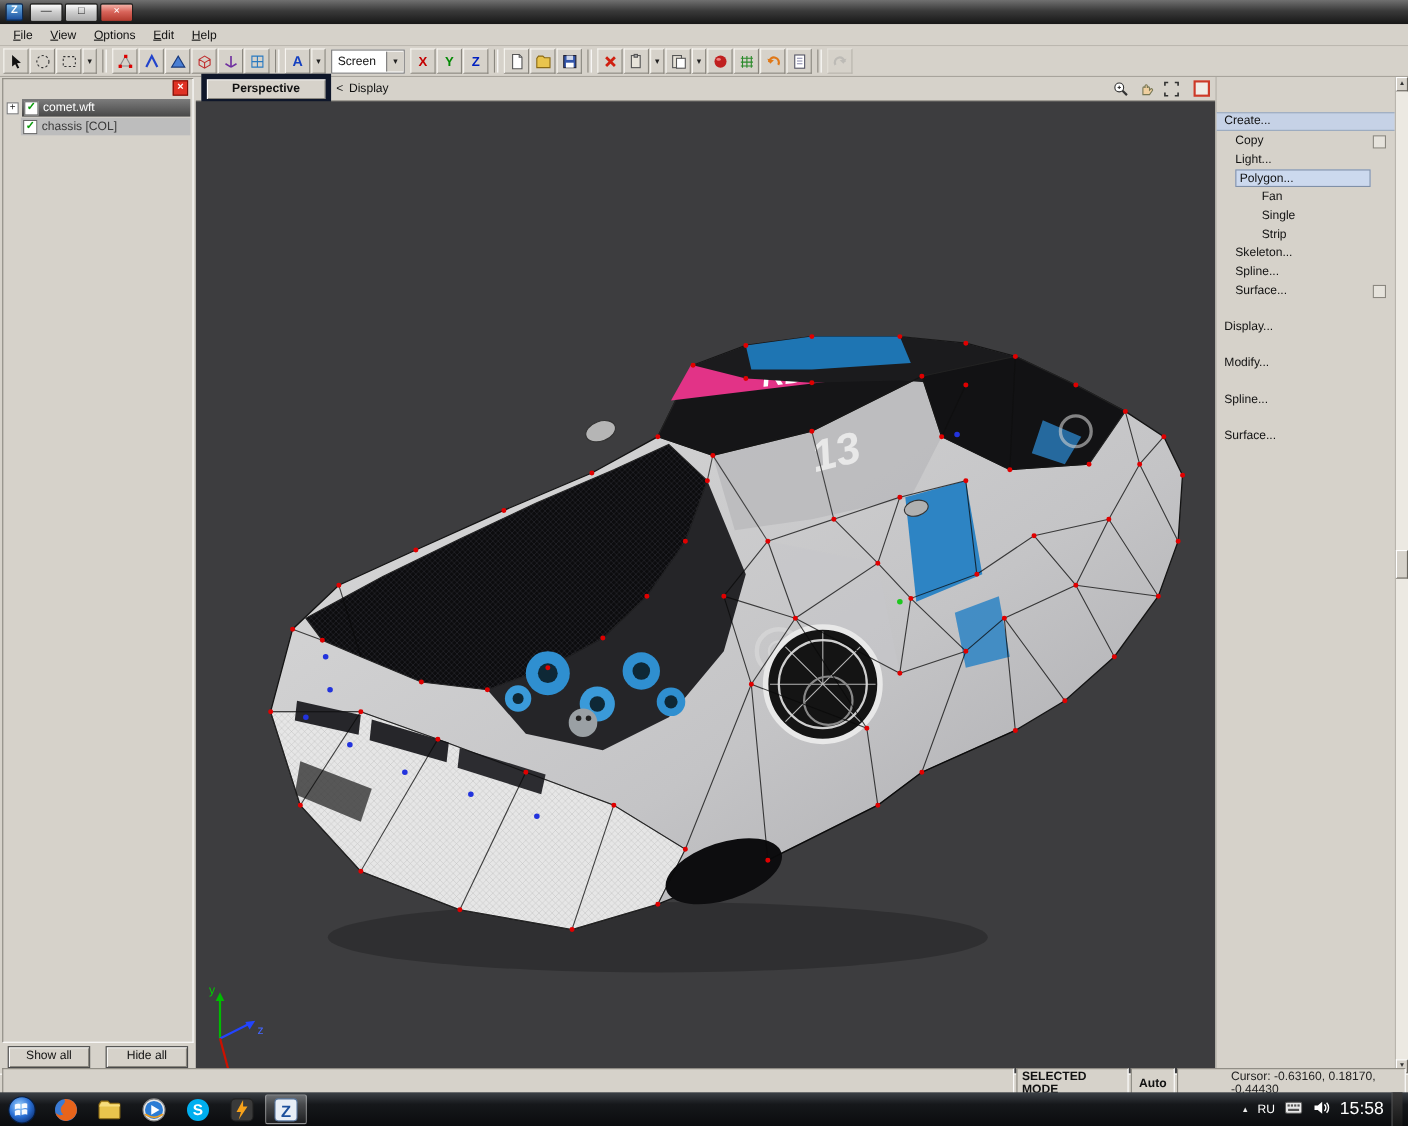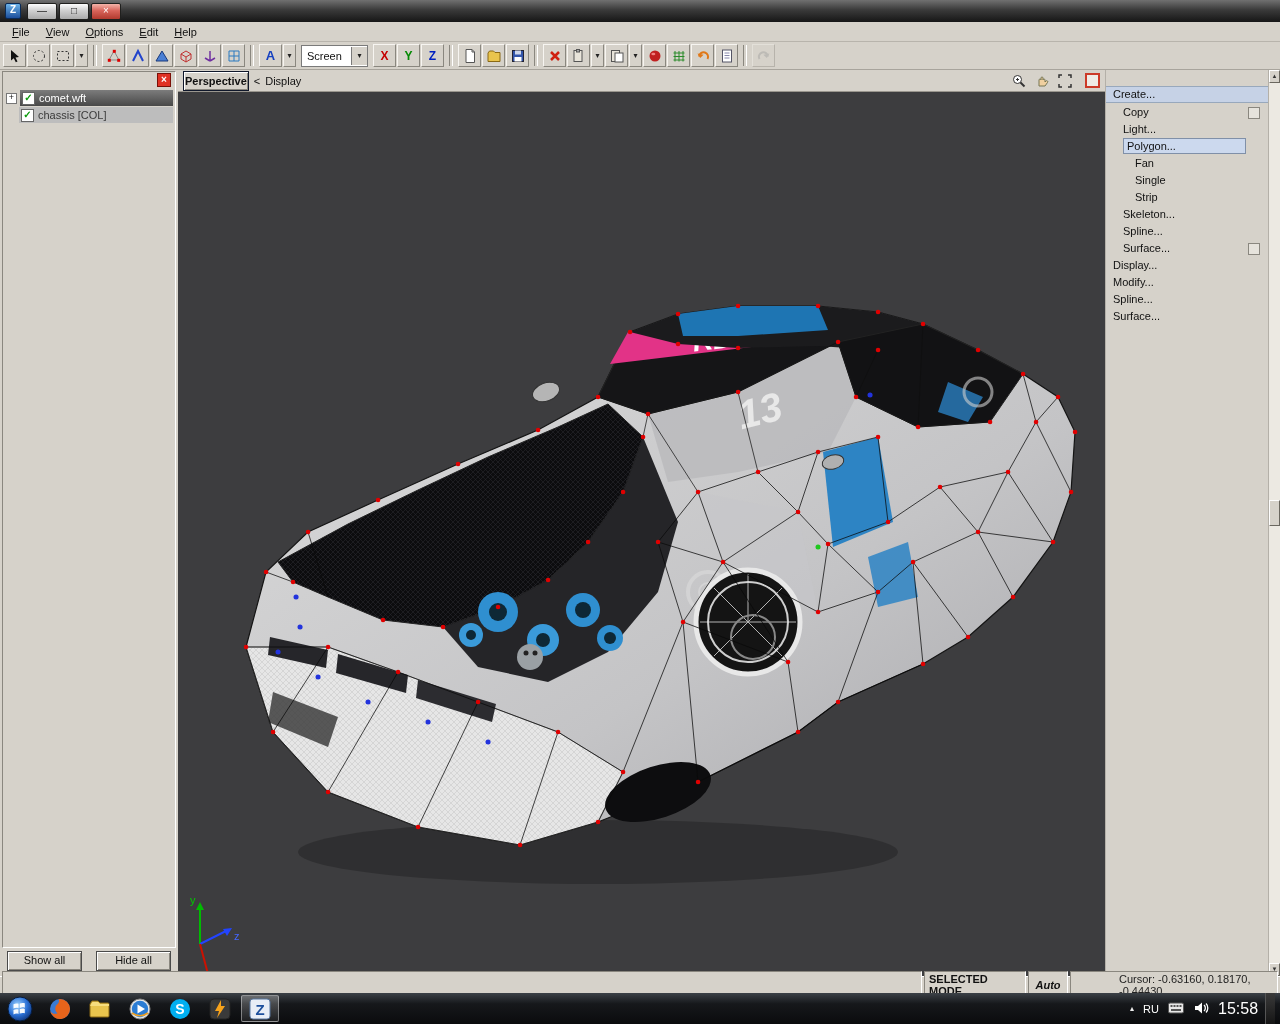--- a/index.html
+++ b/index.html
@@ -54,55 +54,55 @@
   .cb{width:11px;height:11px;background:#fff;border:1px solid #666;margin-right:4px;display:flex;
     align-items:center;justify-content:center;flex:none;}
   .cb i{font-style:normal;color:#0a9a0a;font-size:10px;line-height:1;font-weight:bold;}
   .tree-btns{position:absolute;bottom:5px;left:7px;right:7px;display:flex;gap:14px;}
   .btn-classic{flex:1;height:18px;background:#d6d2ca;border:1px solid #4a4a4a;
     box-shadow:inset 1px 1px 0 #fff,inset -1px -1px 0 #8a877f;text-align:center;line-height:17px;}
   
   .viewport-area{position:absolute;left:178px;top:70px;width:927px;height:906px;}
   .vh{height:22px;background:#d6d2ca;display:flex;align-items:center;padding:0 5px;gap:5px;
     border-bottom:1px solid #9a968e;box-sizing:border-box;}
-  .persp-btn{height:18px;padding:0 1px;background:#d6d2ca;border:1px solid #0f172a;
+  .persp-btn{height:18px;padding:0 23px;background:#d6d2ca;border:5px solid #0f172a;
     box-shadow:inset 1px 1px 0 #fff,inset -1px -1px 0 #8a877f;font-weight:bold;display:flex;align-items:center;}
   .vh-spacer{flex:1;}
   .vh-icon{width:18px;height:18px;display:flex;align-items:center;justify-content:center;}
   .vh-red{width:11px;height:11px;border:2px solid #cc3a28;background:#efece6;margin-left:6px;}
   .viewport{position:absolute;top:22px;left:0;right:0;bottom:0;background:#3d3d3f;}
   .viewport svg{position:absolute;left:0;top:0;}
   
   .right-panel{position:absolute;left:1105px;top:70px;width:163px;height:906px;background:#d6d2ca;
     border-left:1px solid #b4b0a8;box-sizing:border-box;padding-top:16px;}
   .cmd{position:relative;height:17px;line-height:17px;color:#111;}
-  .cmd.lvl0{padding-left:7px;}
+  .cmd.lvl0{padding-left:7px;margin-top:16px;}
   .cmd.lvl1{padding-left:17px;}
-  .cmd.lvl2{padding-left:29px;}
+  .cmd.lvl2{padding-left:41px;}
   .cmd.hdr{background:#c6d2e6;border-top:1px solid #98a8bc;border-bottom:1px solid #98a8bc;
     height:15px;line-height:15px;margin-bottom:1px;}
   .selbox{display:block;margin-right:22px;background:#ccd9ee;border:1px solid #8090a8;
     padding-left:3px;height:14px;line-height:14px;}
   .cmd-box{position:absolute;right:8px;top:3px;width:10px;height:10px;background:#e6e3dc;border:1px solid #8a877f;}
   
   .scrollbar{position:absolute;left:1268px;top:70px;width:12px;height:906px;background:#ece9e2;
     border-left:1px solid #b4b0a8;box-sizing:border-box;}
   .sb-btn{position:absolute;left:0;width:11px;height:13px;background:#d6d2ca;border:1px solid;
     border-color:#fff #6a675f #6a675f #fff;font-size:6px;text-align:center;line-height:11px;color:#333;box-sizing:border-box;}
   .sb-up{top:0;}.sb-down{bottom:0;}
   .sb-thumb{position:absolute;left:0;top:430px;width:11px;height:26px;background:#d6d2ca;border:1px solid;
     border-color:#fff #6a675f #6a675f #fff;box-sizing:border-box;}
   
   .statusbar{position:absolute;left:0;top:976px;width:100%;height:17px;background:#d6d2ca;
     border-top:1px solid #fff;display:flex;align-items:center;padding:0 2px;box-sizing:border-box;gap:2px;}
   .sb-field{height:28px;border:1px solid;border-color:#8a877f #fff #fff #8a877f;display:flex;
     align-items:center;padding:0 4px;box-sizing:border-box;background:#d6d2ca;}
   .f-left{flex:1;}
   .f-mode{width:102px;font-weight:bold;justify-content:center;}
-  .f-auto{width:40px;font-weight:bold;justify-content:center;font-style:italic;}
+  .f-auto{width:40px;font-weight:bold;justify-content:center;}
   .f-cursor{width:208px;color:#222;padding-left:48px;}
   
   .taskbar{position:absolute;left:0;top:993px;width:100%;height:31px;box-sizing:border-box;
     background:linear-gradient(#3c4147,#16181b 35%,#0a0b0d);display:flex;align-items:center;}
   .start-orb{width:40px;height:31px;display:flex;align-items:center;justify-content:center;}
   .task-icon{width:38px;height:27px;margin:0 1px;display:flex;align-items:center;justify-content:center;
     border-radius:2px;box-sizing:border-box;}
   .task-icon.active{background:linear-gradient(rgba(255,255,255,.28),rgba(255,255,255,.08));
     border:1px solid rgba(255,255,255,.4);}
   .tray{margin-left:auto;display:flex;align-items:center;color:#fff;gap:9px;padding-right:5px;}

